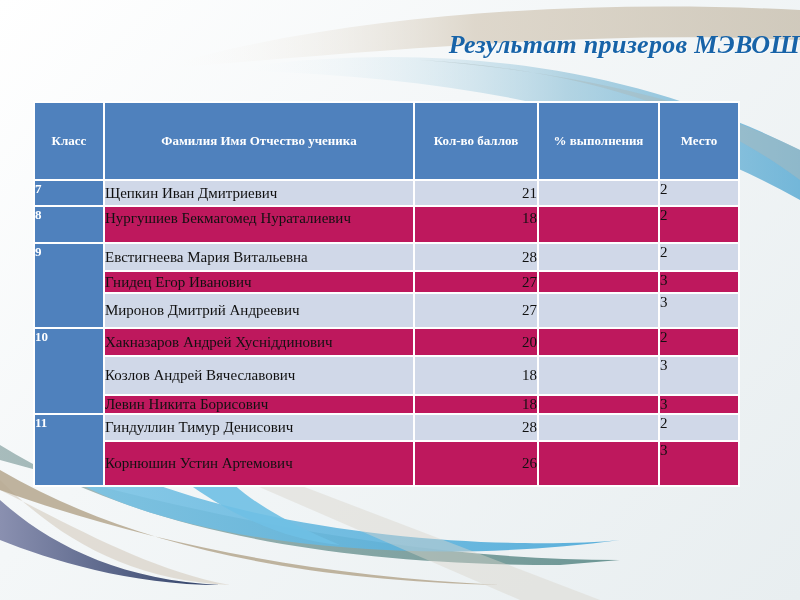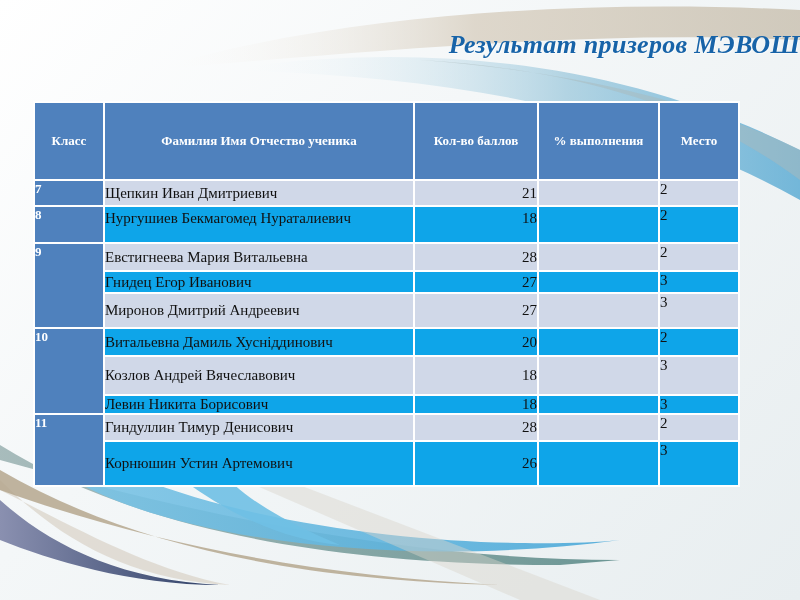--- a/index.html
+++ b/index.html
@@ -26,21 +26,21 @@
   th {
     background:#4f81bd; color:#ffffff; font-weight:bold; font-size:13px;
     height:76px; text-align:center; vertical-align:middle;
   }
   td { font-size:15px; color:#111; vertical-align:middle; }
   td.cls {
     background:#4f81bd; color:#ffffff; font-weight:bold; font-size:13px;
     vertical-align:top; padding:2px 4px;
   }
   tr.dark td:not(.cls) { background:#d0d8e8; }
-  tr.light td:not(.cls) { background:#0ea5e9;font-family:Liberation Serif, serif; }
+  tr.light td:not(.cls) { background:#be185d;font-family:Liberation Serif, serif; }
   td.name { padding-left:8px; }
   td.score { text-align:right; }
   td.place { padding-left:6px; vertical-align:top; padding-top:3px; }
 </style>
 </head>
 <body>
 
 <svg class="bg" viewBox="0 0 800 600" xmlns="http://www.w3.org/2000/svg">
   <defs>
     <linearGradient id="gNavy" x1="0" y1="0" x2="1" y2="0">
@@ -130,21 +130,21 @@
     </tr>
     <tr class="dark" style="height:35px">
       <td class="name">Миронов Дмитрий Андреевич</td>
       <td class="score">27</td>
       <td></td>
       <td class="place">3</td>
     </tr>
 
     <tr class="light" style="height:28px">
       <td class="cls" rowspan="3">10</td>
-      <td class="name">Витальевна Дамиль Хуснiддинович</td>
+      <td class="name">Хакназаров Андрей Хуснiддинович</td>
       <td class="score">20</td>
       <td></td>
       <td class="place">2</td>
     </tr>
     <tr class="dark" style="height:39px">
       <td class="name">Козлов Андрей Вячеславович</td>
       <td class="score">18</td>
       <td></td>
       <td class="place">3</td>
     </tr>

